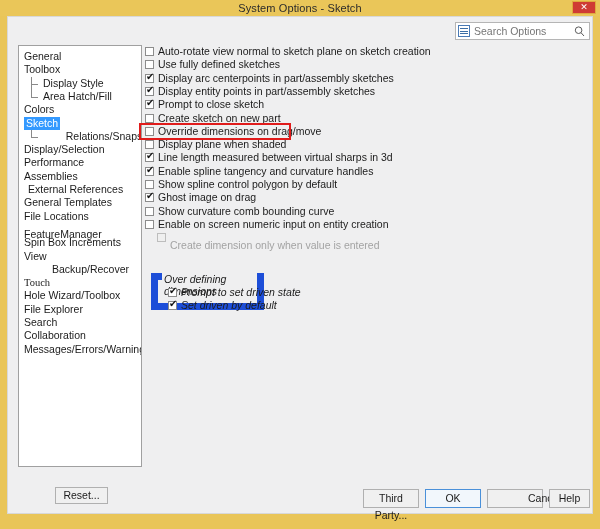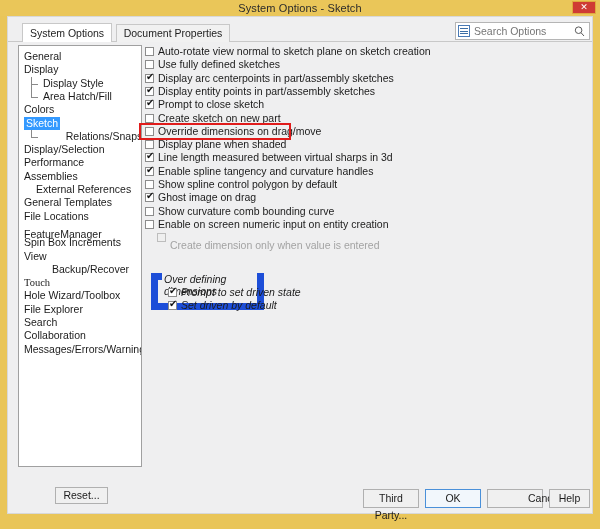--- a/index.html
+++ b/index.html
@@ -354,63 +354,56 @@
 
 <div id="window">
 
   <div class="titlebar">
     <div class="titlebar-text">System Options - Sketch</div>
     <div class="close-btn">✕</div>
   </div>
 
   <div class="client">
 
-    <div class="tabstrip">
-      <div class="tabstrip-base"></div>
-      <div id="tabs-host">
-          <div class="tab active" style="left: 14px;"><span>System Options</span></div>
-          <div class="tab inactive" style="left: 107.7px;"><span>Document Properties</span></div>
-        </div>
-    </div>
 
     <div class="searchbox">
       <div class="search-left-icon">
           <i></i>
           <i></i>
           <i></i>
         </div>
       <input class="search-placeholder" type="text" value="" placeholder="Search Options" style="">
       <svg class="search-mag" viewBox="0 0 11 11">
         <circle cx="4.6" cy="4.2" r="3.3" fill="none" stroke="#5a5a5a" stroke-width="1"></circle>
         <line x1="7.1" y1="6.8" x2="10" y2="10" stroke="#5a5a5a" stroke-width="1"></line>
       </svg>
     </div>
 
     <div class="treepanel">
       <div id="tree-host">
           <div class="tree-item" style="top: 4px; position: absolute; left: 0px; width: 122px;"><span class="label-span">General</span></div>
-          <div class="tree-item" style="top: 17.3px; position: absolute; left: 0px; width: 122px;"><span class="label-span">Display</span></div>
+          <div class="tree-item" style="top: 17.3px; position: absolute; left: 0px; width: 122px;"><span class="label-span">Toolbox</span></div>
           <div class="tree-item child" style="top: 30.6px; position: absolute; left: 0px; width: 122px;"><span class="branch">
               <span class="vert full"></span>
               <span class="horiz"></span>
             </span><span class="label-span">Display Style</span></div>
           <div class="tree-item child" style="top: 43.9px; position: absolute; left: 0px; width: 122px;"><span class="branch">
               <span class="vert"></span>
               <span class="horiz"></span>
             </span><span class="label-span">Area Hatch/Fill</span></div>
           <div class="tree-item" style="top: 57.2px; position: absolute; left: 0px; width: 122px;"><span class="label-span">Colors</span></div>
           <div class="tree-item selected" style="top: 70.5px; position: absolute; left: 0px; width: 122px;"><span class="label-span">Sketch</span></div>
           <div class="tree-item child" style="top: 83.8px; position: absolute; left: 0px; width: 122px; text-align: center;"><span class="branch">
               <span class="vert"></span>
               <span class="horiz"></span>
             </span><span class="label-span">Relations/Snaps</span></div>
           <div class="tree-item" style="top: 97.1px; position: absolute; left: 0px; width: 122px;"><span class="label-span">Display/Selection</span></div>
           <div class="tree-item" style="top: 110.4px; position: absolute; left: 0px; width: 122px;"><span class="label-span">Performance</span></div>
           <div class="tree-item" style="top: 123.7px; position: absolute; left: 0px; width: 122px;"><span class="label-span">Assemblies</span></div>
-          <div class="tree-item" style="top: 137px; position: absolute; left: 12px; width: 122px;"><span class="label-span">External References</span></div>
+          <div class="tree-item" style="top: 137px; position: absolute; left: 4px; width: 122px;"><span class="label-span">External References</span></div>
           <div class="tree-item" style="top: 150.3px; position: absolute; left: 0px; width: 122px;"><span class="label-span">General Templates</span></div>
           <div class="tree-item" style="top: 163.6px; position: absolute; left: 0px; width: 122px;"><span class="label-span">File Locations</span></div>
           <div class="tree-item" style="top: 182px; position: absolute; left: 0px; width: 122px;"><span class="label-span">FeatureManager</span></div>
           <div class="tree-item" style="top: 190.2px; position: absolute; left: 0px; width: 122px;"><span class="label-span">Spin Box Increments</span></div>
           <div class="tree-item" style="top: 203.5px; position: absolute; left: 0px; width: 122px;"><span class="label-span">View</span></div>
           <div class="tree-item" style="top: 216.8px; position: absolute; left: 0px; width: 122px; margin-left: 28px;"><span class="label-span">Backup/Recover</span></div>
           <div class="tree-item" style="top: 230.1px; position: absolute; left: 0px; width: 122px; font-family: Liberation Serif, serif;"><span class="label-span">Touch</span></div>
           <div class="tree-item" style="top: 243.4px; position: absolute; left: 0px; width: 122px;"><span class="label-span">Hole Wizard/Toolbox</span></div>
           <div class="tree-item" style="top: 256.7px; position: absolute; left: 0px; width: 122px;"><span class="label-span">File Explorer</span></div>
           <div class="tree-item" style="top: 270px; position: absolute; left: 0px; width: 122px;"><span class="label-span">Search</span></div>

